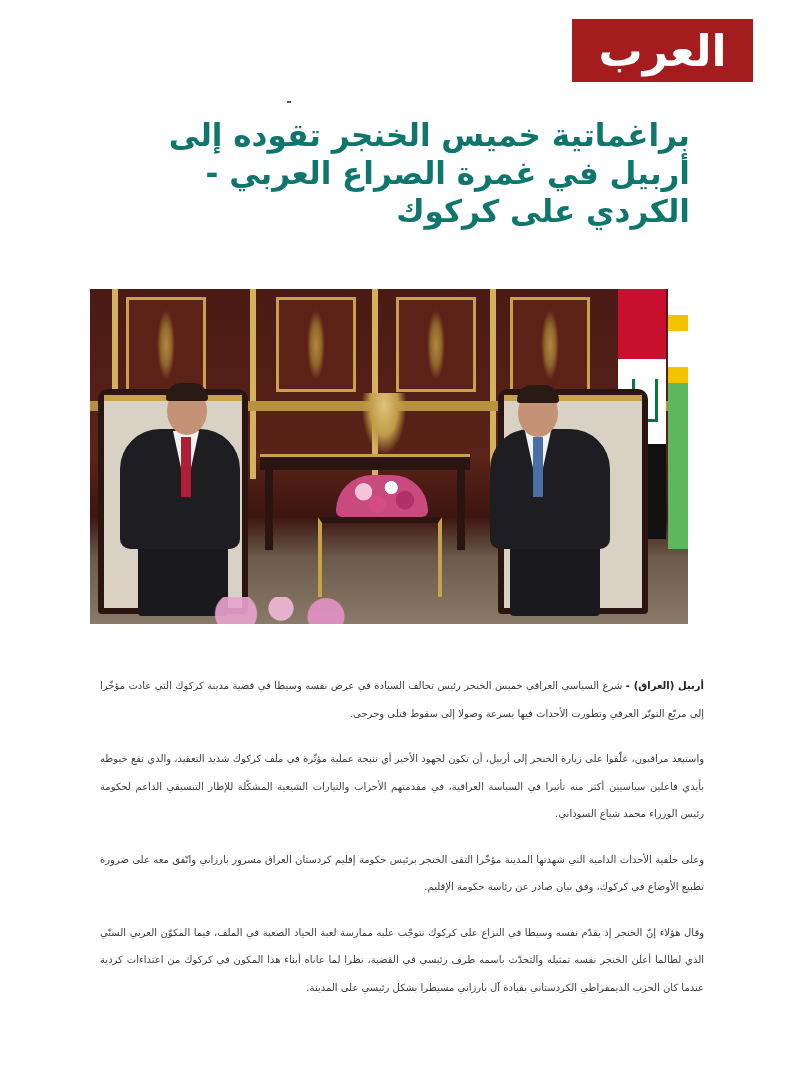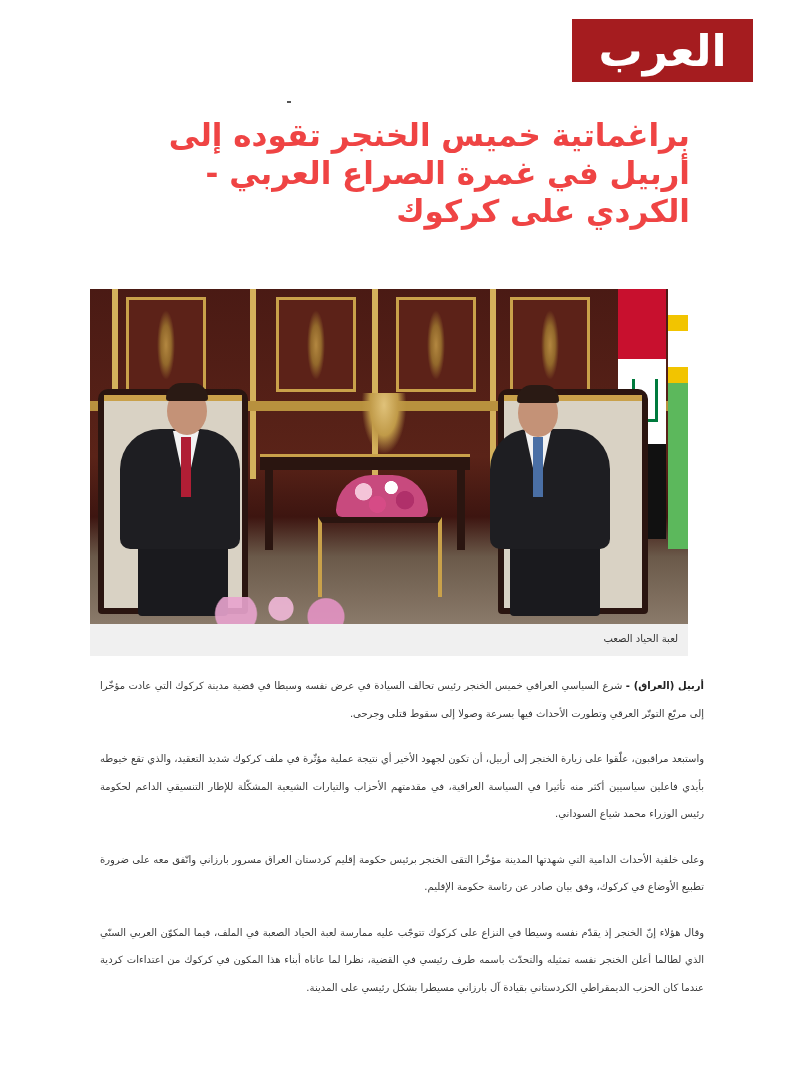--- a/index.html
+++ b/index.html
@@ -51,21 +51,21 @@
       position: absolute;
       left: 100px;
       top: 116px;
       width: 590px;
       direction: rtl;
       text-align: right;
       font-family: "DejaVu Sans", sans-serif;
       font-weight: bold;
       font-size: 31px;
       line-height: 38px;
-      color: #ef4444;
+      color: #0f766e;
     }
     .subheadline {
       position: absolute;
       left: 100px;
       top: 197px;
       width: 590px;
       direction: rtl;
       text-align: right;
       font-family: "DejaVu Sans", sans-serif;
       font-size: 16px;
@@ -323,21 +323,20 @@
         <div class="legs" style="left:420px; top:232px;"></div>
         <div class="body" style="left:400px; top:140px;"></div>
         <div class="shirt" style="left:435px; top:142px;"></div>
         <div class="tie" style="left:443px; top:148px; background:#4a6fa5;"></div>
         <div class="head" style="left:428px; top:100px;"></div>
         <div class="hair" style="left:427px; top:96px;"></div>
       </div>
 
       <div class="carpet-flowers"></div>
     </div>
-    <figcaption class="caption-bar">لعبة الحياد الصعب</figcaption>
   </figure>
 
   <div class="article">
     <p><span class="dateline">أربيل (العراق) -</span><span> شرع السياسي العراقي خميس الخنجر رئيس تحالف السيادة في عرض نفسه وسيطا في قضية مدينة كركوك التي عادت مؤخّرا إلى مربّع التوتّر العرقي وتطورت الأحداث فيها بسرعة وصولا إلى سقوط قتلى وجرحى.</span></p>
     <p>واستبعد مراقبون، علّقوا على زيارة الخنجر إلى أربيل، أن تكون لجهود الأخير أي نتيجة عملية مؤثّرة في ملف كركوك شديد التعقيد، والذي تقع خيوطه بأيدي فاعلين سياسيين أكثر منه تأثيرا في السياسة العراقية، في مقدمتهم الأحزاب والتيارات الشيعية المشكّلة للإطار التنسيقي الداعم لحكومة رئيس الوزراء محمد شياع السوداني.</p>
     <p>وعلى خلفية الأحداث الدامية التي شهدتها المدينة مؤخّرا التقى الخنجر برئيس حكومة إقليم كردستان العراق مسرور بارزاني واتّفق معه على ضرورة تطبيع الأوضاع في كركوك، وفق بيان صادر عن رئاسة حكومة الإقليم.</p>
     <p>وقال هؤلاء إنّ الخنجر إذ يقدّم نفسه وسيطا في النزاع على كركوك تتوجّب عليه ممارسة لعبة الحياد الصعبة في الملف، فيما المكوّن العربي السنّي الذي لطالما أعلن الخنجر نفسه تمثيله والتحدّث باسمه طرف رئيسي في القضية، نظرا لما عاناه أبناء هذا المكون في كركوك من اعتداءات كردية عندما كان الحزب الديمقراطي الكردستاني بقيادة آل بارزاني مسيطرا بشكل رئيسي على المدينة.</p>
   </div>
 
 </div>

